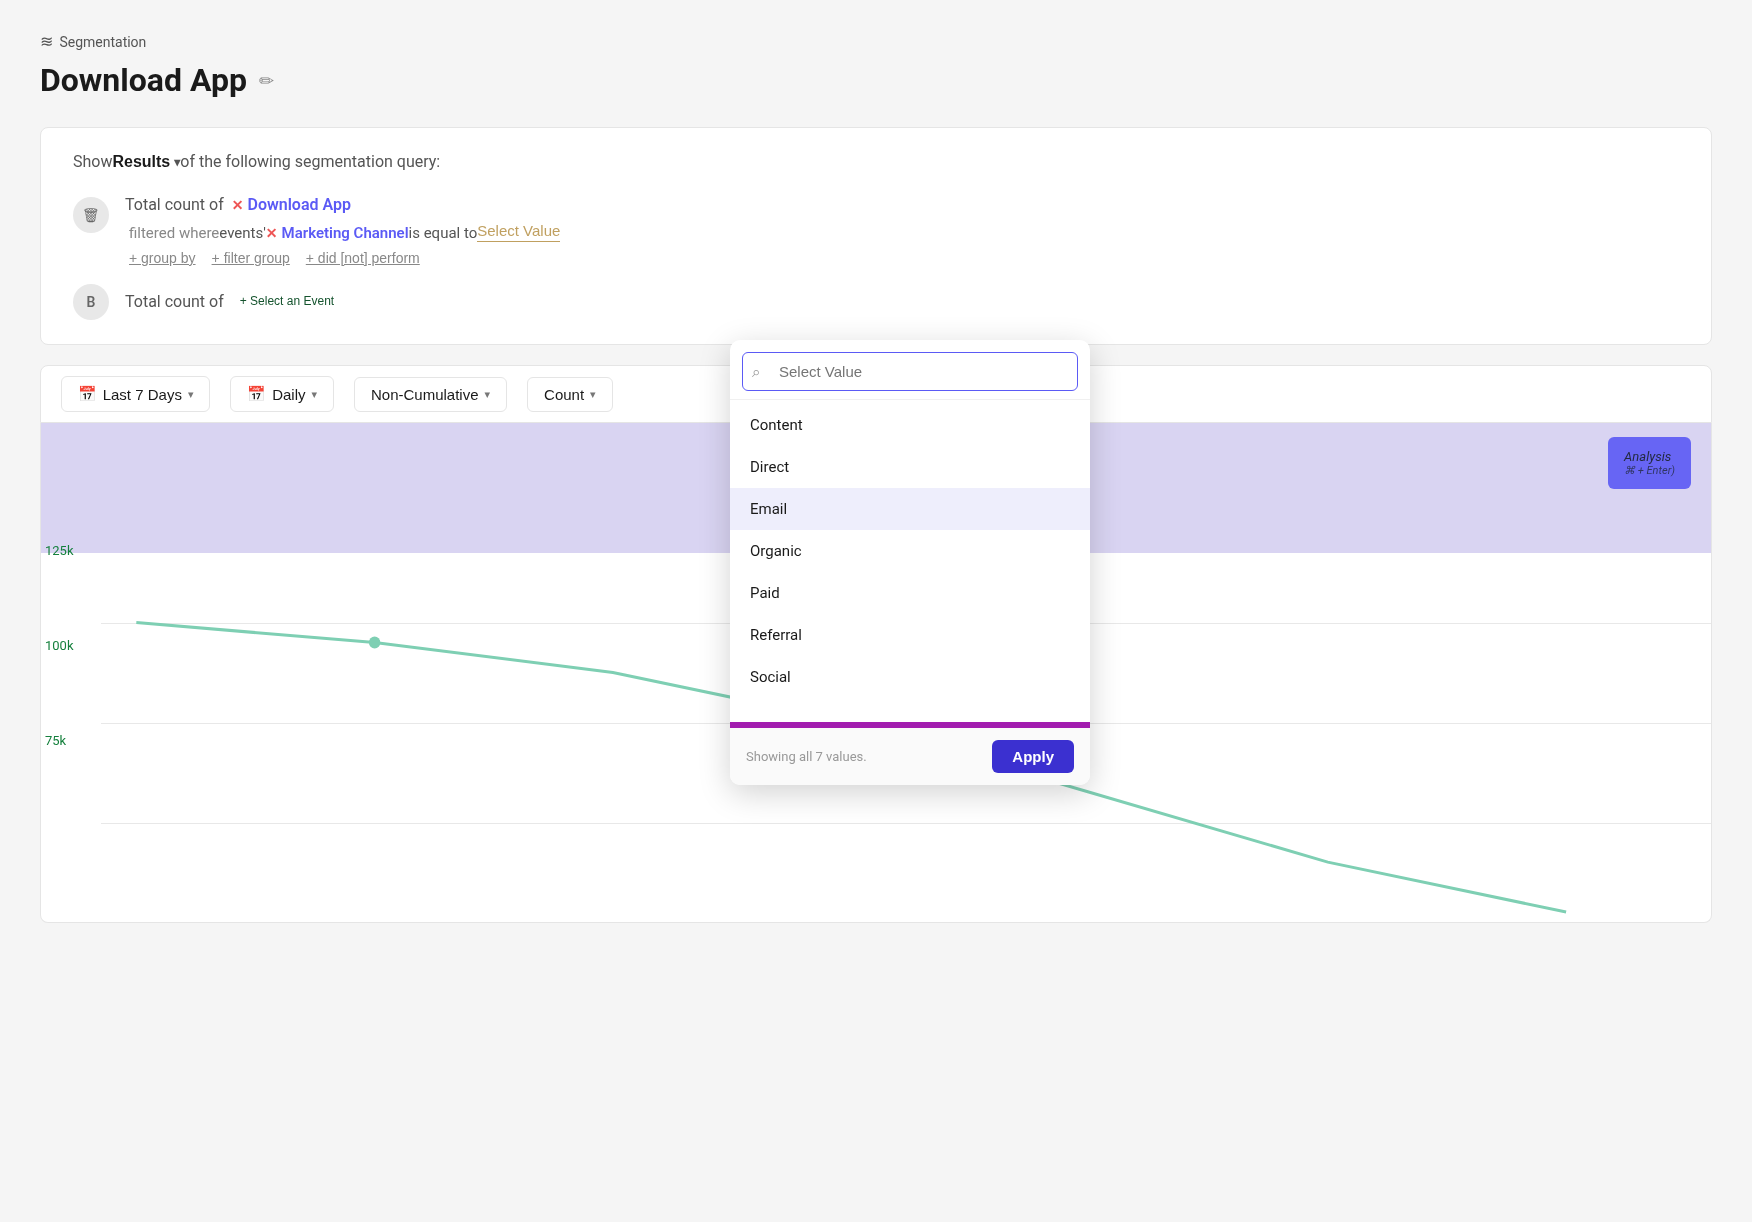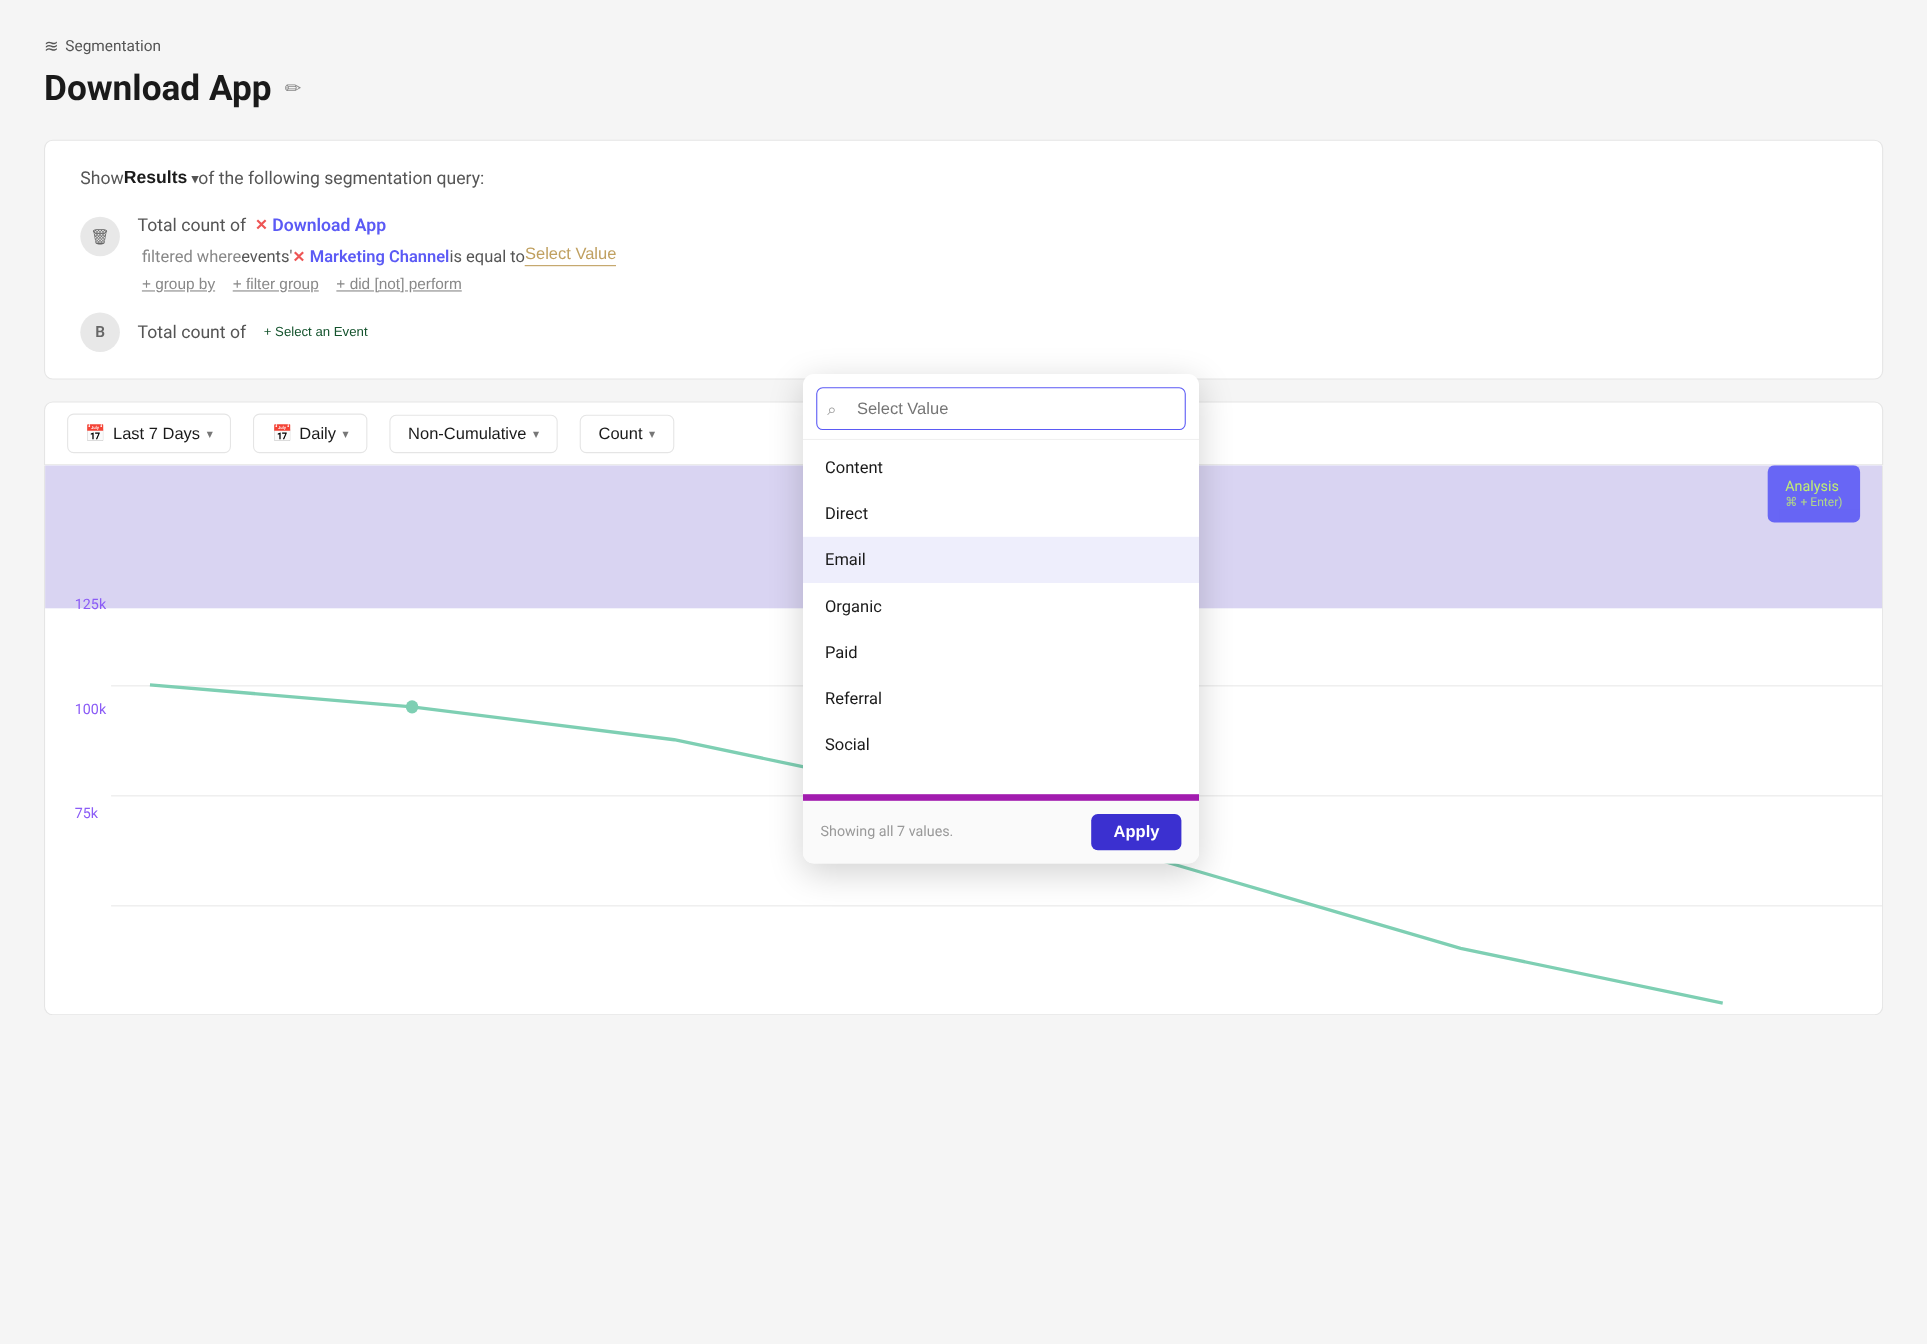--- a/index.html
+++ b/index.html
@@ -257,39 +257,40 @@
     .chart-svg {
       position: absolute;
       top: 0;
       left: 0;
       width: 100%;
       height: 100%;
     }
 
     .chart-y-labels {
       position: absolute;
-      left: 27px;
+      left: 4px;
       top: 120px;
       display: flex;
       flex-direction: column;
       gap: 80px;
       font-size: 13px;
-      color: #8b5cf6;
+      color: #15803d;
     }
 
     .analysis-panel {
       position: absolute;
-      top: 0;
+      top: 14px;
       right: 20px;
       background: #5b5af5;
-      color: #bef264;
+      color: #0f172a;
       border-radius: 6px;
       padding: 12px 16px;
       font-size: 13px;
       opacity: 0.9;
+      font-style: italic;
     }
 
     
     .dropdown-overlay {
       position: absolute;
       top: 340px;
       left: 730px;
       width: 360px;
       background: #fff;
       border-radius: 10px;

